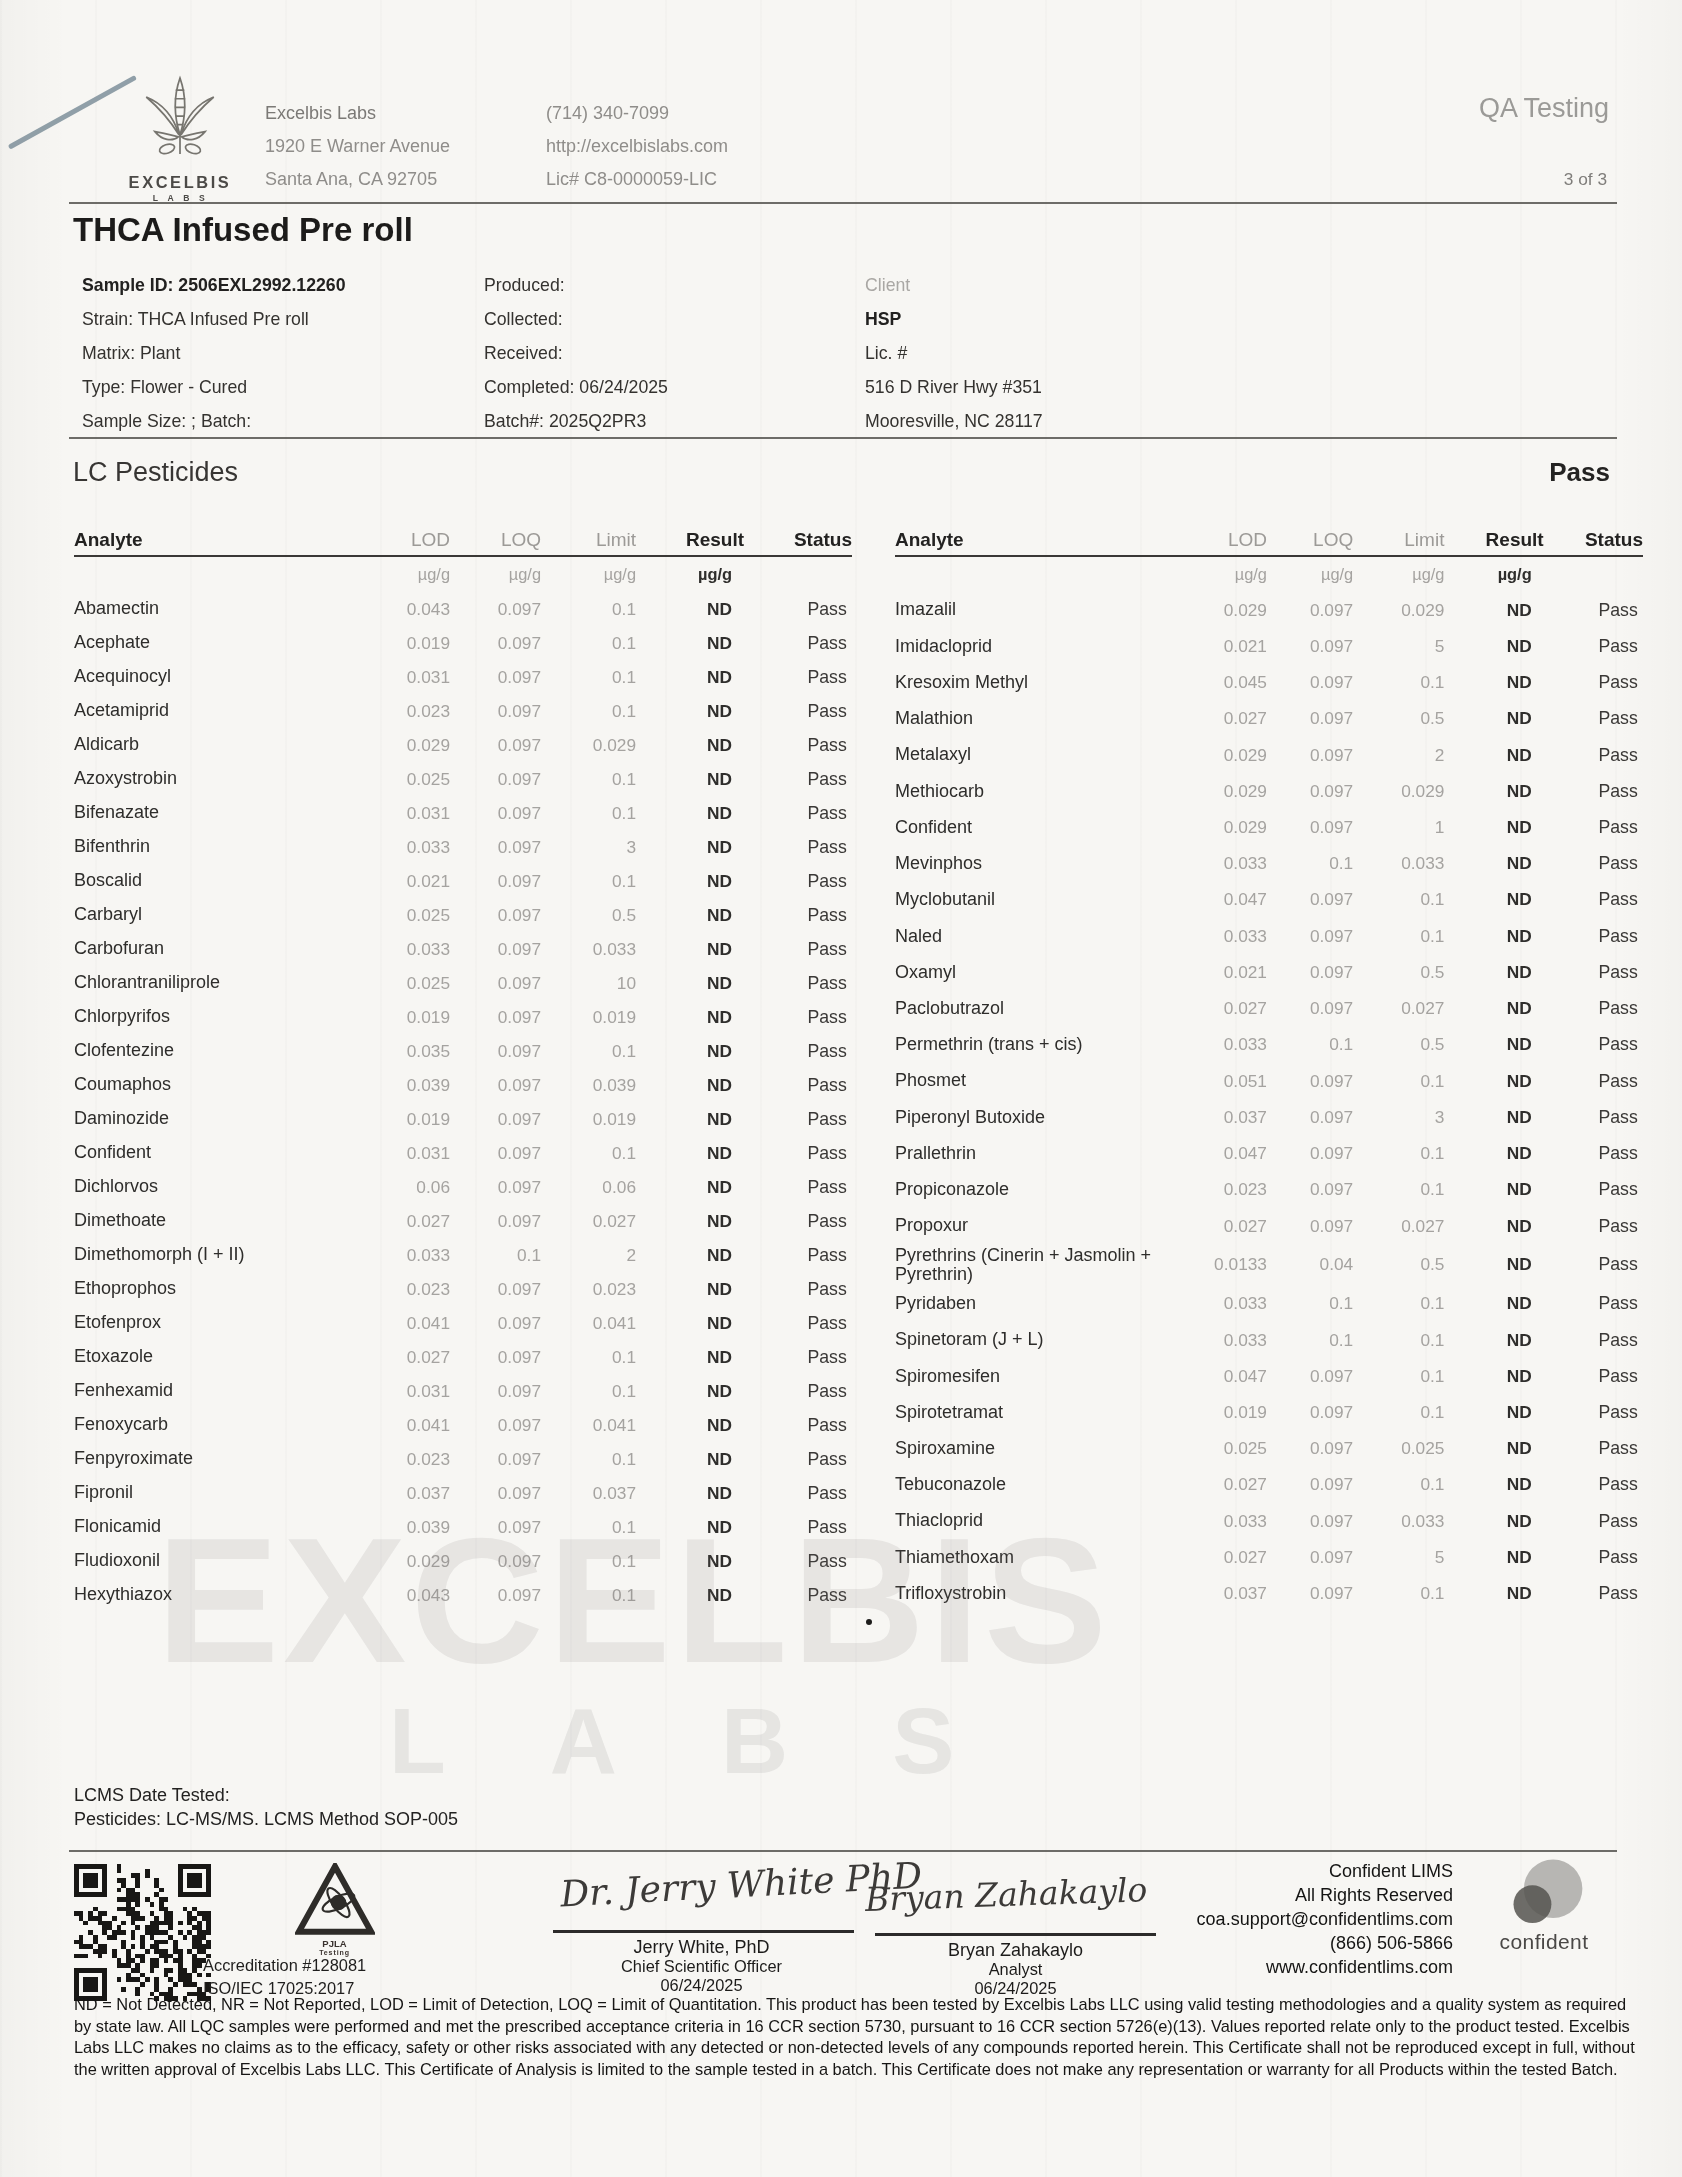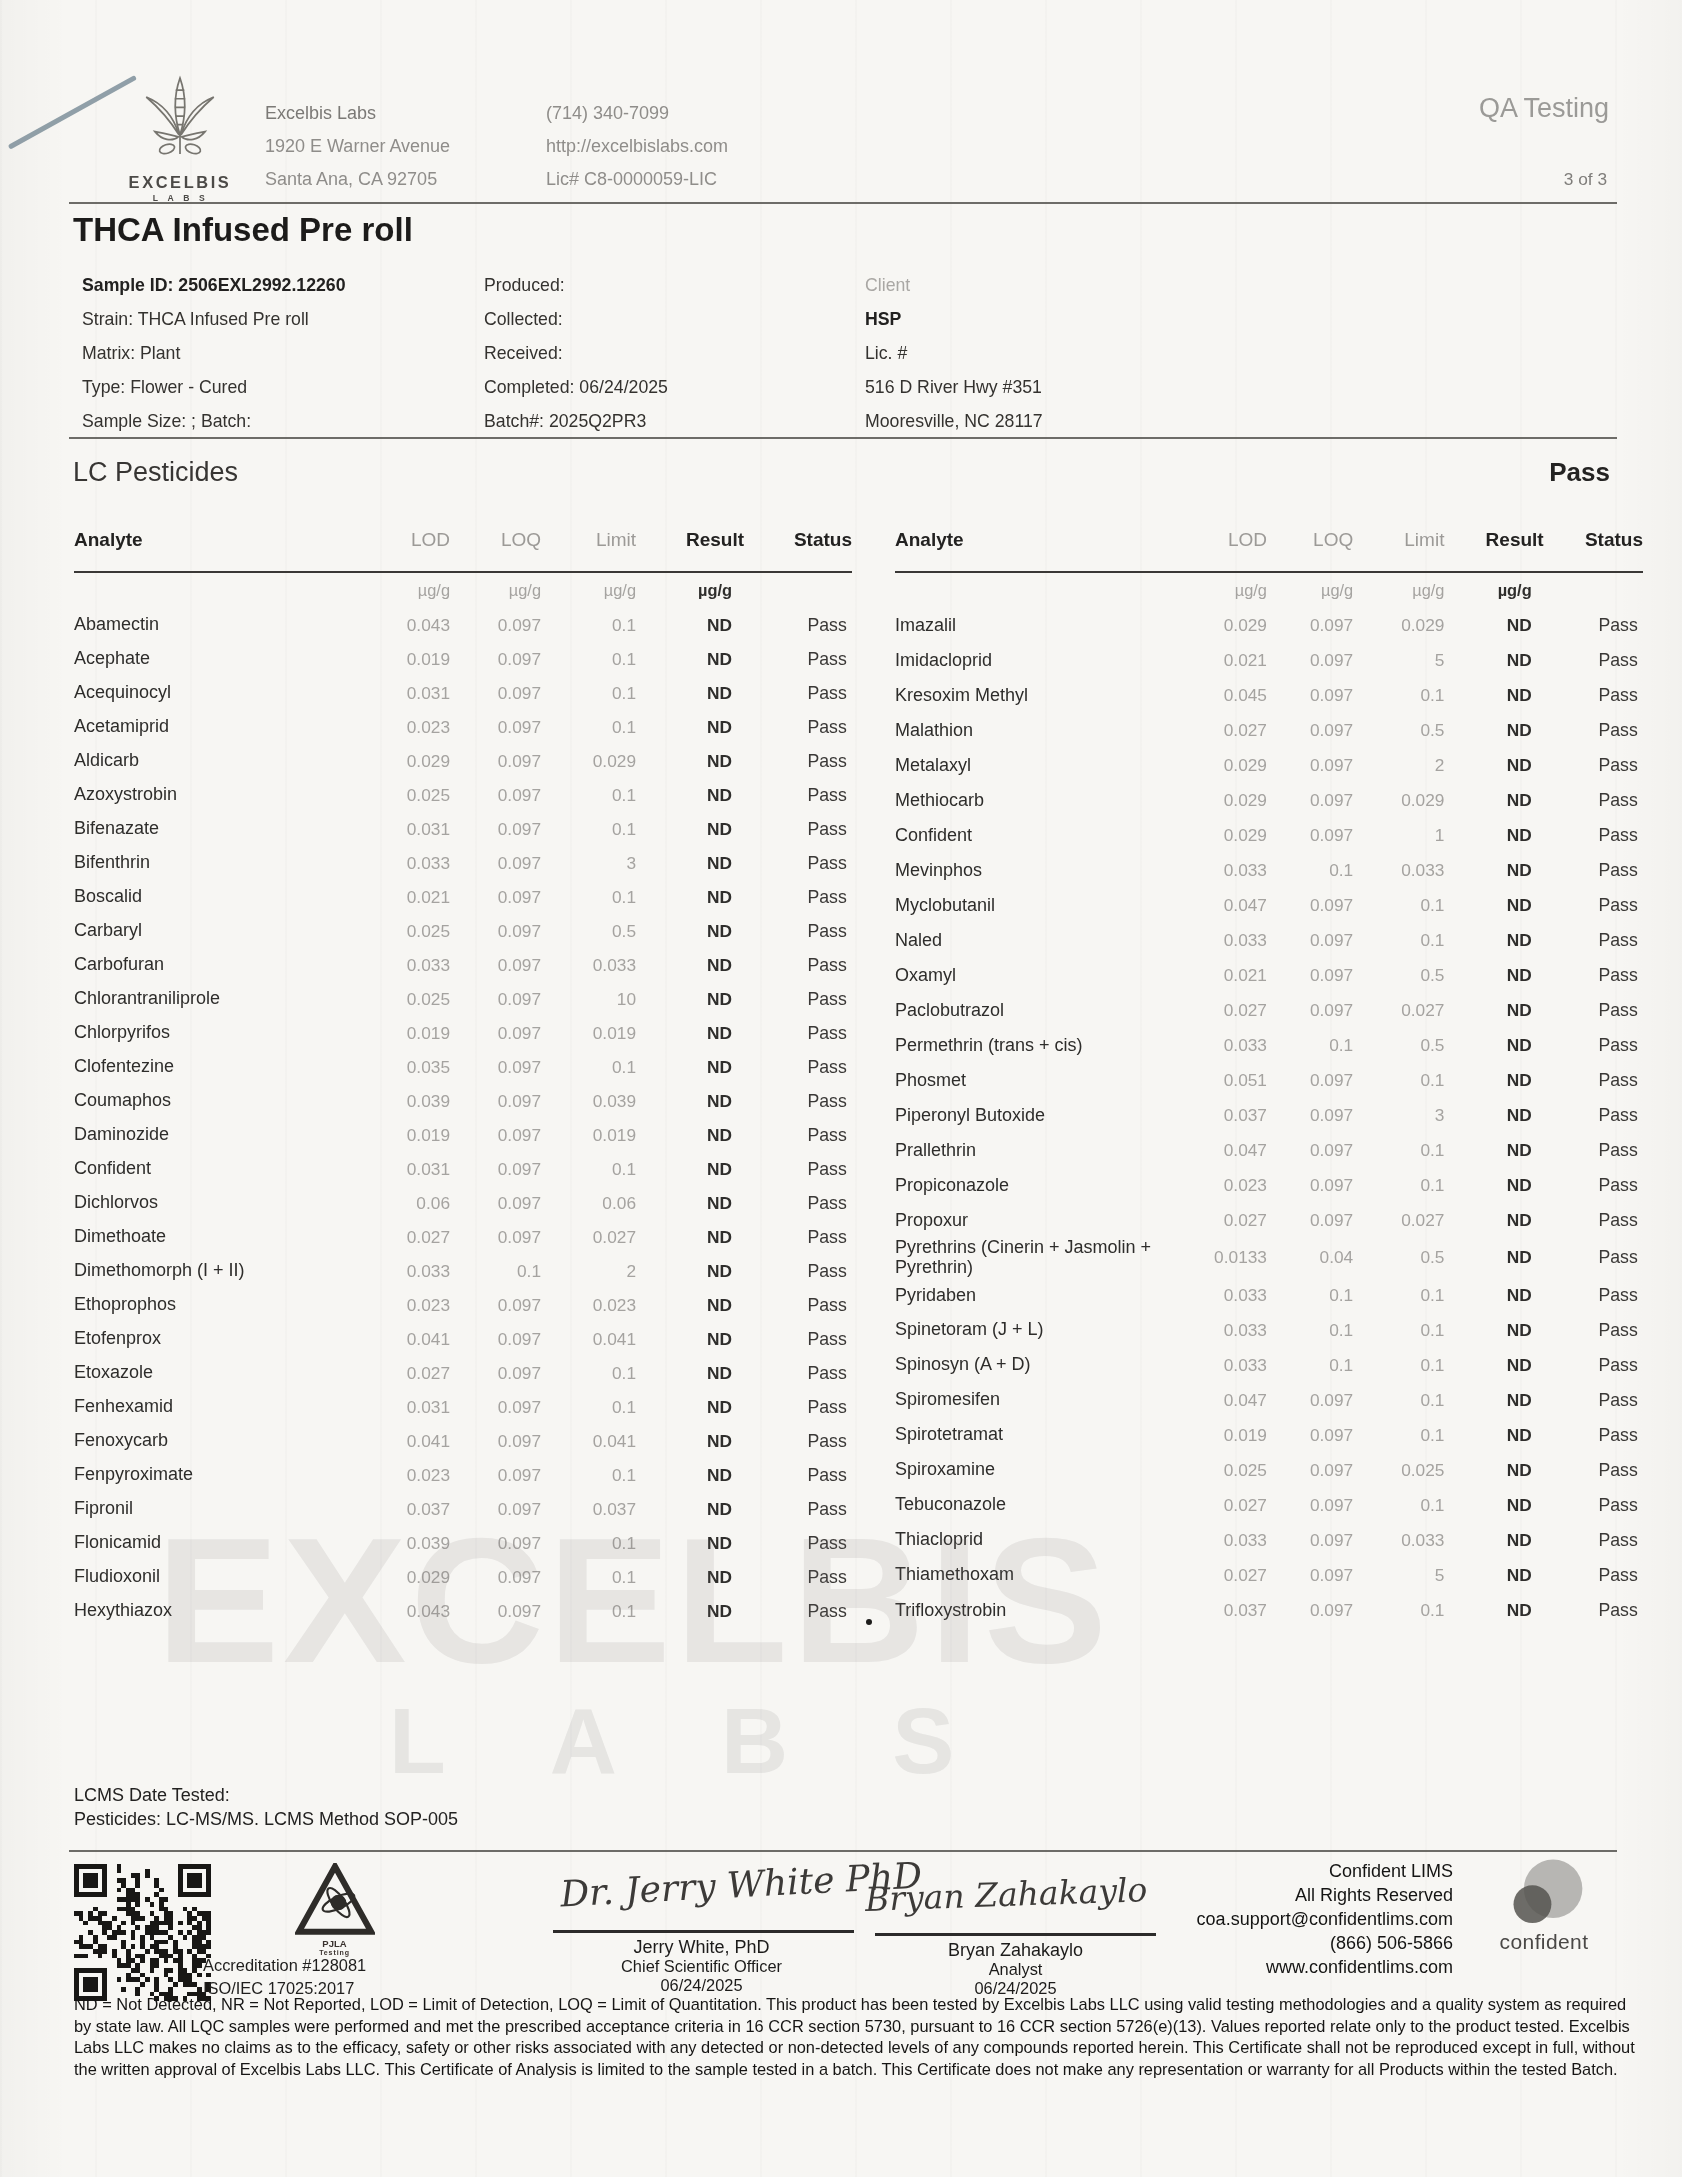--- a/index.html
+++ b/index.html
@@ -37,21 +37,21 @@
   
   .secttl{left:73px;top:457px;font-size:27px;color:#373533;}
   .sectpass{right:73px;top:457px;font-size:26px;font-weight:700;color:#242322;}
 
   
   .tables{position:absolute;left:74px;top:529px;width:1569px;display:flex;gap:43px;}
   table.ptable{border-collapse:collapse;table-layout:fixed;}
   .t-left{width:778px;}
   .t-right{width:748px;}
   .ptable th,.ptable td{padding:0;vertical-align:middle;}
-  .ptable tr.hdr th{font-size:19px;padding-bottom:20px;border-bottom:2.6px solid #3a3836;margin-left:47px;}
+  .ptable tr.hdr th{font-size:19px;padding-bottom:4px;border-bottom:2.6px solid #3a3836;margin-left:47px;}
   .ptable th.a{text-align:left;font-weight:700;color:#232221;}
   .ptable th.n{text-align:right;}
   .ptable th.g{color:#9c9a97;font-weight:400;}
   .ptable th.bld{color:#232221;font-weight:700;}
   .ptable tr.units td{height:35px;font-size:16.4px;}
   .ptable td.n{text-align:right;}
   .ptable td.g{color:#a5a3a0;font-size:17.3px;}
   .ptable td.bk{color:#232221;font-weight:700;font-size:17px;}
   .ptable tbody td{height:34px;}
   .ptable td.a{font-size:18px;color:#2e2d2b;line-height:1.08;text-align:left;}
@@ -671,28 +671,20 @@
 
           <tr class="drow">
             <td class="a">Spinetoram (J + L)</td>
             <td class="n g">0.033</td>
             <td class="n g">0.1</td>
             <td class="n g">0.1</td>
             <td class="n nd">ND</td>
             <td class="n st">Pass</td>
           </tr>
 
-          <tr class="drow">
-            <td class="a">Spinosyn (A + D)</td>
-            <td class="n g">0.033</td>
-            <td class="n g">0.1</td>
-            <td class="n g">0.1</td>
-            <td class="n nd">ND</td>
-            <td class="n st">Pass</td>
-          </tr>
 
           <tr class="drow">
             <td class="a">Spiromesifen</td>
             <td class="n g">0.047</td>
             <td class="n g">0.097</td>
             <td class="n g">0.1</td>
             <td class="n nd">ND</td>
             <td class="n st">Pass</td>
           </tr>
 

